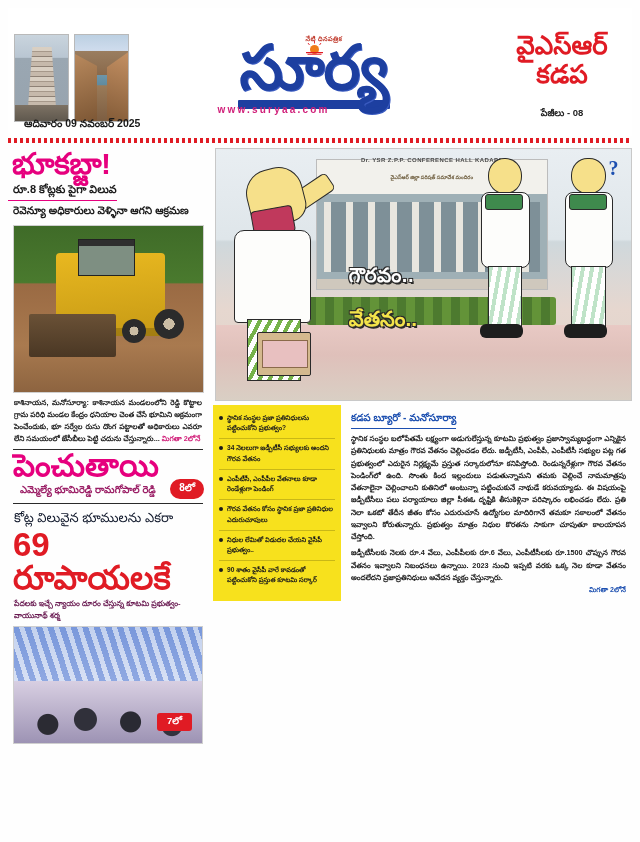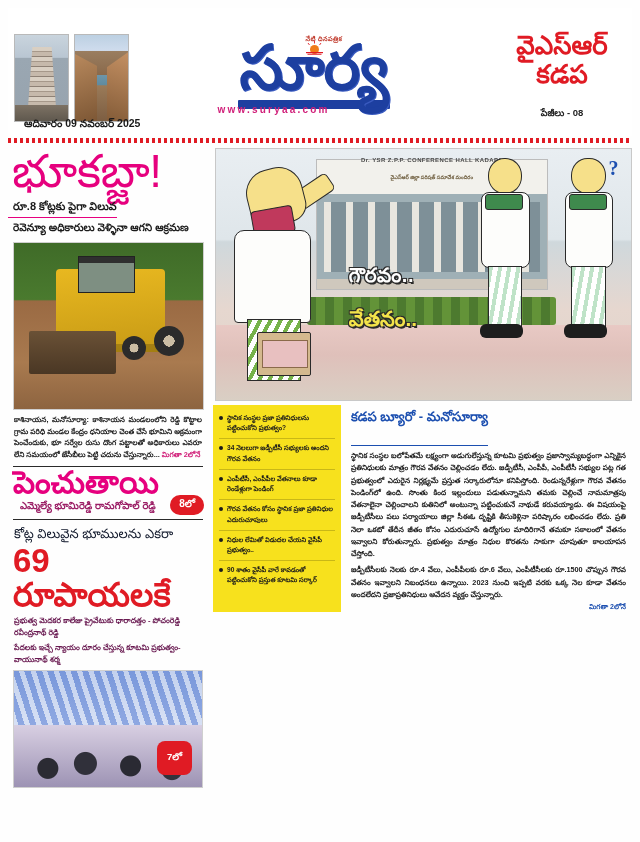--- a/index.html
+++ b/index.html
@@ -158,21 +158,21 @@
   }
   .col-left { width: 200px; display: flex; flex-direction: column; }
   .col-right { flex: 1; display: flex; flex-direction: column; }
 
   
   .lead-kicker {
     font-size: 15px; font-weight: bold; color: #1a1a1a;
     letter-spacing: .3px; padding: 4px 0 1px 6px;
   }
   .lead-headline {
-    font-size: 46px; font-weight: normal; color: #e6007e;
+    font-size: 30px; font-weight: bold; color: #e6007e;
     line-height: 1.04; padding-left: 4px; letter-spacing: -.5px;
   }
   .lead-sub1 {
     font-size: 11px; font-weight: bold; color: #1a1a1a;
     padding: 4px 0 2px 5px;
     border-bottom: 1px solid #e6007e;
     display: inline-block;
   }
   .lead-sub2 {
     font-size: 10.5px; font-weight: bold; color: #1a1a1a;
@@ -268,21 +268,21 @@
       radial-gradient(circle at 18% 70%, #2b2b33 0 10px, transparent 11px),
       radial-gradient(circle at 38% 62%, #30303a 0 11px, transparent 12px),
       radial-gradient(circle at 62% 66%, #2a2a33 0 10px, transparent 11px),
       radial-gradient(circle at 84% 72%, #33333d 0 10px, transparent 11px),
       linear-gradient(180deg,#d8cfe2,#9d93b4);
   }
   .badge-oval-photo {
     position: absolute; right: 10px; bottom: 12px;
     background: #e01b24; color: #fff;
     font-size: 9.5px; font-weight: bold;
-    padding: 10px 10px; border-radius: 8px;
+    padding: 2px 10px; border-radius: 3px;
     z-index: 5;
   }
 
   
   .cartoon {
     position: relative;
     height: 253px;
     margin-left: 2px;
     border: 1px solid #c8c8c8;
     overflow: hidden;
@@ -444,23 +444,23 @@
     font-weight: bold; padding-bottom: 5px; margin-bottom: 4px;
     border-bottom: 1px solid #c9b716;
   }
   .yb-item:last-child { border-bottom: none; }
   .yb-dot {
     flex: 0 0 auto; width: 4px; height: 4px;
     background: #1a1a1a; border-radius: 50%; margin-top: 3px;
   }
   .story-col { flex: 1; padding: 2px 6px 0 6px; }
   .byline {
-    font-size: 13px; font-weight: bold; color: #1c4fb0;
+    font-size: 10px; font-weight: bold; color: #1c4fb0;
     border-bottom: 1px solid #1c4fb0;
-    display: inline-block; padding-bottom: 18px; margin-bottom: 4px;
+    display: inline-block; padding-bottom: 2px; margin-bottom: 4px;
   }
   .story-text {
     font-size: 7.3px; line-height: 1.68; color: #1c1c1c;
     text-align: justify; font-weight: bold;
   }
   .sign-off {
     text-align: right; font-size: 7px;
     color: #1c4fb0; font-weight: bold; margin-top: 2px;
   }
 </style>
@@ -531,21 +531,20 @@
           <span>ఎమ్మెల్యే భూమిరెడ్డి రామగోపాల్ రెడ్డి</span>
           <span class="badge-round" style="right:4px; top:-4px;">8లో</span>
         </div>
       </div>
 
       <div class="rule-thin"></div>
 
       <div>
         <div class="sec3-kicker">కోట్ల విలువైన భూములను ఎకరా</div>
         <div class="sec3-headline">69 రూపాయలకే</div>
-        <div class="sec3-sub">ప్రభుత్వ మెదకర కాలేజు ప్రైవేటుకు ధారాదత్తం - పోచంరెడ్డి రవీంద్రనాథ్ రెడ్డి</div>
         <div class="sec3-sub">పేదలకు ఇచ్చే న్యాయం దూరం చేస్తున్న కూటమి ప్రభుత్వం- వాయునాథ్ శర్మ</div>
         <div class="photo ph-meeting">
           <span class="badge-oval-photo">7లో</span>
         </div>
       </div>
 
     </div>
 
     <div class="col-right">
 

